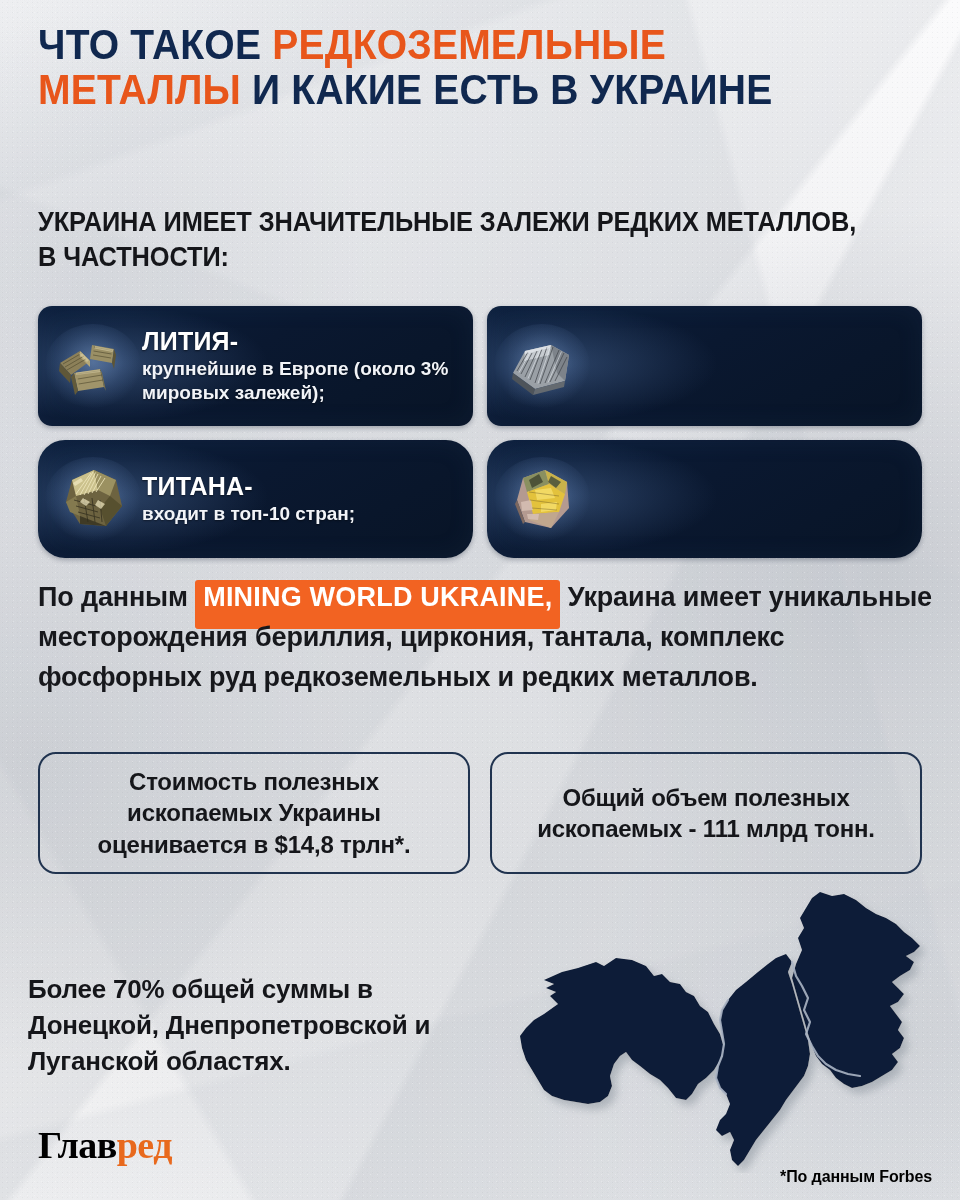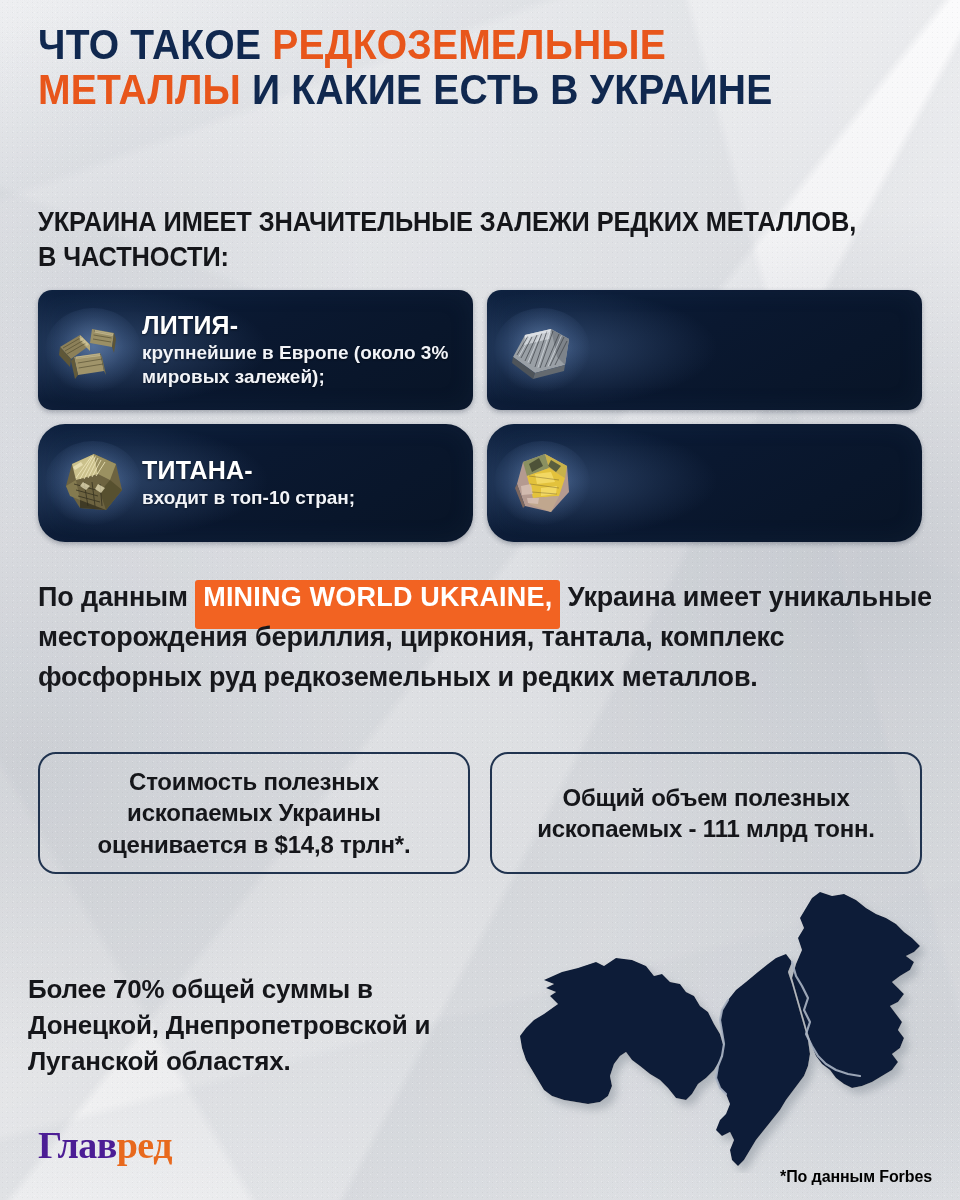--- a/index.html
+++ b/index.html
@@ -76,21 +76,21 @@
     line-height: 1.28;
     font-weight: bold;
     color: #15161a;
     text-transform: uppercase;
     letter-spacing: -.1px;
     transform: scaleX(.94);
     transform-origin: left top;
   }
 
   
-  .cards { position: absolute; left: 38px; top: 290px; width: 884px; }
+  .cards { position: absolute; left: 38px; top: 306px; width: 884px; }
   .card-row { display: flex; gap: 14px; margin-bottom: 14px; }
 
   .mcard {
     position: relative;
     width: 435px;
     border-radius: 14px;
     background:
       radial-gradient(ellipse 58% 78% at 17% 48%, rgba(92,126,176,.40) 0%, rgba(92,126,176,0) 62%),
       linear-gradient(150deg, #0c1f3c 0%, #0a1830 45%, #081426 100%);
     box-shadow: 0 2px 5px rgba(20,30,50,.30), inset 0 0 26px rgba(70,100,150,.10);
@@ -199,21 +199,21 @@
   
   .logo {
     position: absolute;
     left: 38px; top: 1126px;
     font-family: "Liberation Serif", "DejaVu Serif", serif;
     font-size: 38px;
     font-weight: bold;
     letter-spacing: -.5px;
     line-height: 1;
   }
-  .logo .l1 { color: #4c1d95; }
+  .logo .l1 { color: #000000; }
   .logo .l2 { color: #e8691d; }
 
   .footnote {
     position: absolute;
     right: 28px; top: 1168px;
     font-size: 16px;
     font-weight: bold;
     color: #000000;
     letter-spacing: -.1px;
   }

